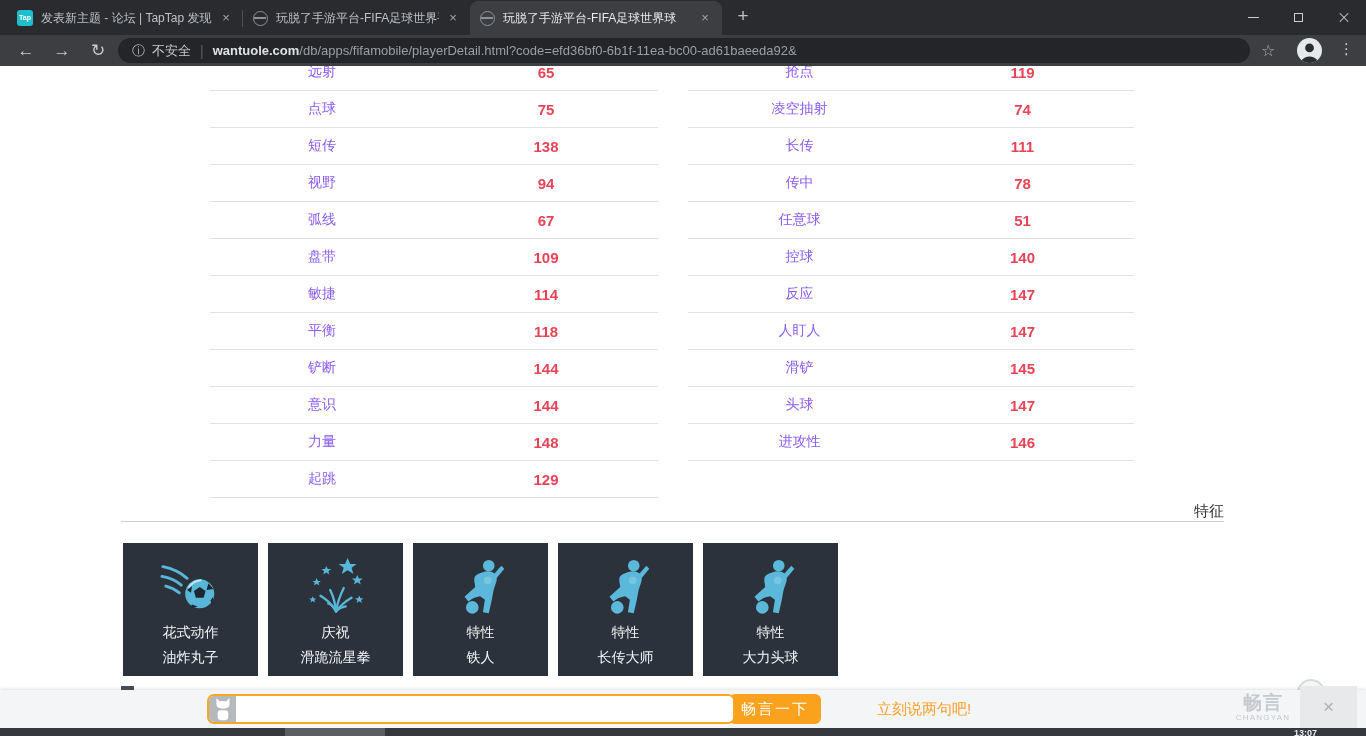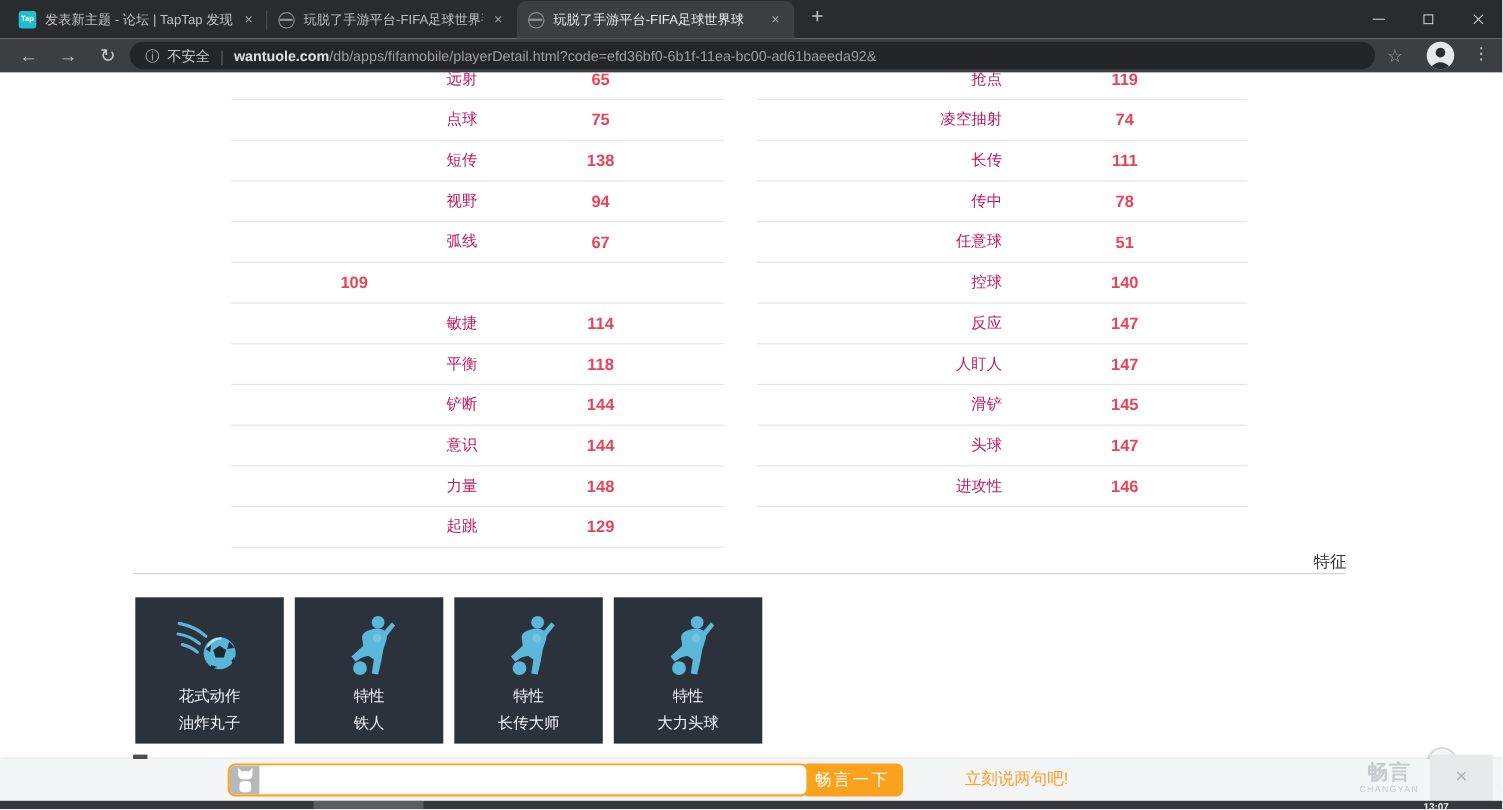--- a/index.html
+++ b/index.html
@@ -43,21 +43,21 @@
   .nav-avatar { position:absolute; left:1297px; top:3px; width:25px; height:25px; border-radius:50%; overflow:hidden; background:#e6e9ec; }
   .nav-menu { position:absolute; left:1339px; top:5px; font-size:15px; color:#c6c9cd; }
 
   
   .page { position:absolute; left:0; top:66px; width:1366px; height:670px; background:#fff; overflow:hidden; }
   .content { position:absolute; left:121px; top:0; width:1103px; }
   .stats { display:flex; align-items:flex-start; margin-top:-12px; }
   .stats-table { width:448px; margin-left:89px; }
   .stats-table.right { width:446px; margin-left:30px; }
   .stat-row { height:37px; display:flex; align-items:center; border-bottom:1px solid #e3e3e3; }
-  .stat-label { width:50%; text-align:right; color:#be185d; font-size:14px; }
+  .stat-label { width:50%; text-align:center; color:#8b5cf6; font-size:14px; }
   .stat-value { width:50%; text-align:center; color:#e84457; font-size:15px; font-weight:bold; }
 
   .section-heading { margin-top:5px; font-size:15px; line-height:16px; color:#333; padding-bottom:2px; border-bottom:1px solid #cfcfcf;text-align:right; }
   .cards { display:flex; gap:10px; margin-top:21px; margin-left:2px; }
   .card { width:135px; height:133px; background:#2c323b; display:flex; flex-direction:column; align-items:center;text-align:center; }
   .card-icon { height:64px; margin-top:13px; display:flex; align-items:center; justify-content:center; }
   .card-icon svg { width:62px; height:62px; display:none; }
   .card[data-icon="flying-ball"] .svg-flying-ball { display:block; }
   .card[data-icon="fireworks"] .svg-fireworks { display:block; }
   .card[data-icon="player"] .svg-player { display:block; }
@@ -168,20 +168,21 @@
   </div>
             <div class="stat-row">
     <span class="stat-label">视野</span>
     <span class="stat-value">94</span>
   </div>
             <div class="stat-row">
     <span class="stat-label">弧线</span>
     <span class="stat-value">67</span>
   </div>
             <div class="stat-row">
+    <span class="stat-label">盘带</span>
     <span class="stat-value">109</span>
   </div>
             <div class="stat-row">
     <span class="stat-label">敏捷</span>
     <span class="stat-value">114</span>
   </div>
             <div class="stat-row">
     <span class="stat-label">平衡</span>
     <span class="stat-value">118</span>
   </div>
@@ -264,20 +265,46 @@
         <path fill="#1e2630" d="M28 34 l5 -4 -1 7 z"></path>
         <path fill="#1e2630" d="M50 27 l5 6 -7 1 z"></path>
         <path fill="#1e2630" d="M33 49 l6 2 -7 2 z"></path>
         <path fill="#1e2630" d="M52 45 l3 -4 -1 8 z"></path>
         <path d="M30 31 Q34 25 42 24" stroke="#bfe6f2" stroke-width="2" fill="none" stroke-linecap="round"></path>
       </svg>
 
     </div>
     <div class="card-line">花式动作</div>
     <div class="card-line">油炸丸子</div>
+  </div>
+          <div class="card" data-icon="fireworks">
+    <div class="card-icon">
+
+      <svg class="svg-fireworks" viewBox="0 0 64 64">
+        <g stroke="#58b6d8" stroke-width="2.4" fill="none" stroke-linecap="round">
+          <path d="M32 56 Q31 44 26 34"></path>
+                  <path d="M32 56 Q34 44 40 32"></path>
+          <path d="M32 56 Q26 46 16 40"></path>
+                  <path d="M32 56 Q38 48 48 42"></path>
+          <path d="M32 56 Q30 50 24 48"></path>
+                  <path d="M32 56 Q36 52 42 51"></path>
+        </g>
+        <g fill="#58b6d8">
+          <path d="M0 -6 L1.8 -1.9 6.2 -1.9 2.7 0.8 4 5 0 2.4 -4 5 -2.7 0.8 -6.2 -1.9 -1.8 -1.9 Z" transform="translate(44,10) scale(1.5)"></path>
+          <path d="M0 -6 L1.8 -1.9 6.2 -1.9 2.7 0.8 4 5 0 2.4 -4 5 -2.7 0.8 -6.2 -1.9 -1.8 -1.9 Z" transform="translate(22,14) scale(0.8)"></path>
+          <path d="M0 -6 L1.8 -1.9 6.2 -1.9 2.7 0.8 4 5 0 2.4 -4 5 -2.7 0.8 -6.2 -1.9 -1.8 -1.9 Z" transform="translate(54,24) scale(0.9)"></path>
+          <path d="M0 -6 L1.8 -1.9 6.2 -1.9 2.7 0.8 4 5 0 2.4 -4 5 -2.7 0.8 -6.2 -1.9 -1.8 -1.9 Z" transform="translate(12,26) scale(0.7)"></path>
+          <path d="M0 -6 L1.8 -1.9 6.2 -1.9 2.7 0.8 4 5 0 2.4 -4 5 -2.7 0.8 -6.2 -1.9 -1.8 -1.9 Z" transform="translate(56,44) scale(0.7)"></path>
+          <path d="M0 -6 L1.8 -1.9 6.2 -1.9 2.7 0.8 4 5 0 2.4 -4 5 -2.7 0.8 -6.2 -1.9 -1.8 -1.9 Z" transform="translate(8,44) scale(0.6)"></path>
+        </g>
+      </svg>
+
+    </div>
+    <div class="card-line">庆祝</div>
+    <div class="card-line">滑跪流星拳</div>
   </div>
           <div class="card" data-icon="player">
     <div class="card-icon">
 
       <svg class="svg-player" viewBox="0 0 64 64">
         <circle cx="40" cy="9" r="6" fill="#5bb8da"></circle>
         <path fill="#5bb8da" d="M33 16 q8 -3 13 1 q3 3 2 8 l-3 9 -2 11 -3 13 -6 -1 2 -13 -7 -5 -10 7 -4 -5 11 -10 -1 -8 q0 -5 8 -7 z"></path>
         <path fill="#5bb8da" d="M45 18 l8 -9 3 3 -8 10 z"></path>
         <path fill="#5bb8da" d="M34 18 l-9 7 3 4 8 -6 z"></path>
         <path fill="#5bb8da" d="M31 34 l-11 3 1 6 12 -3 z"></path>

